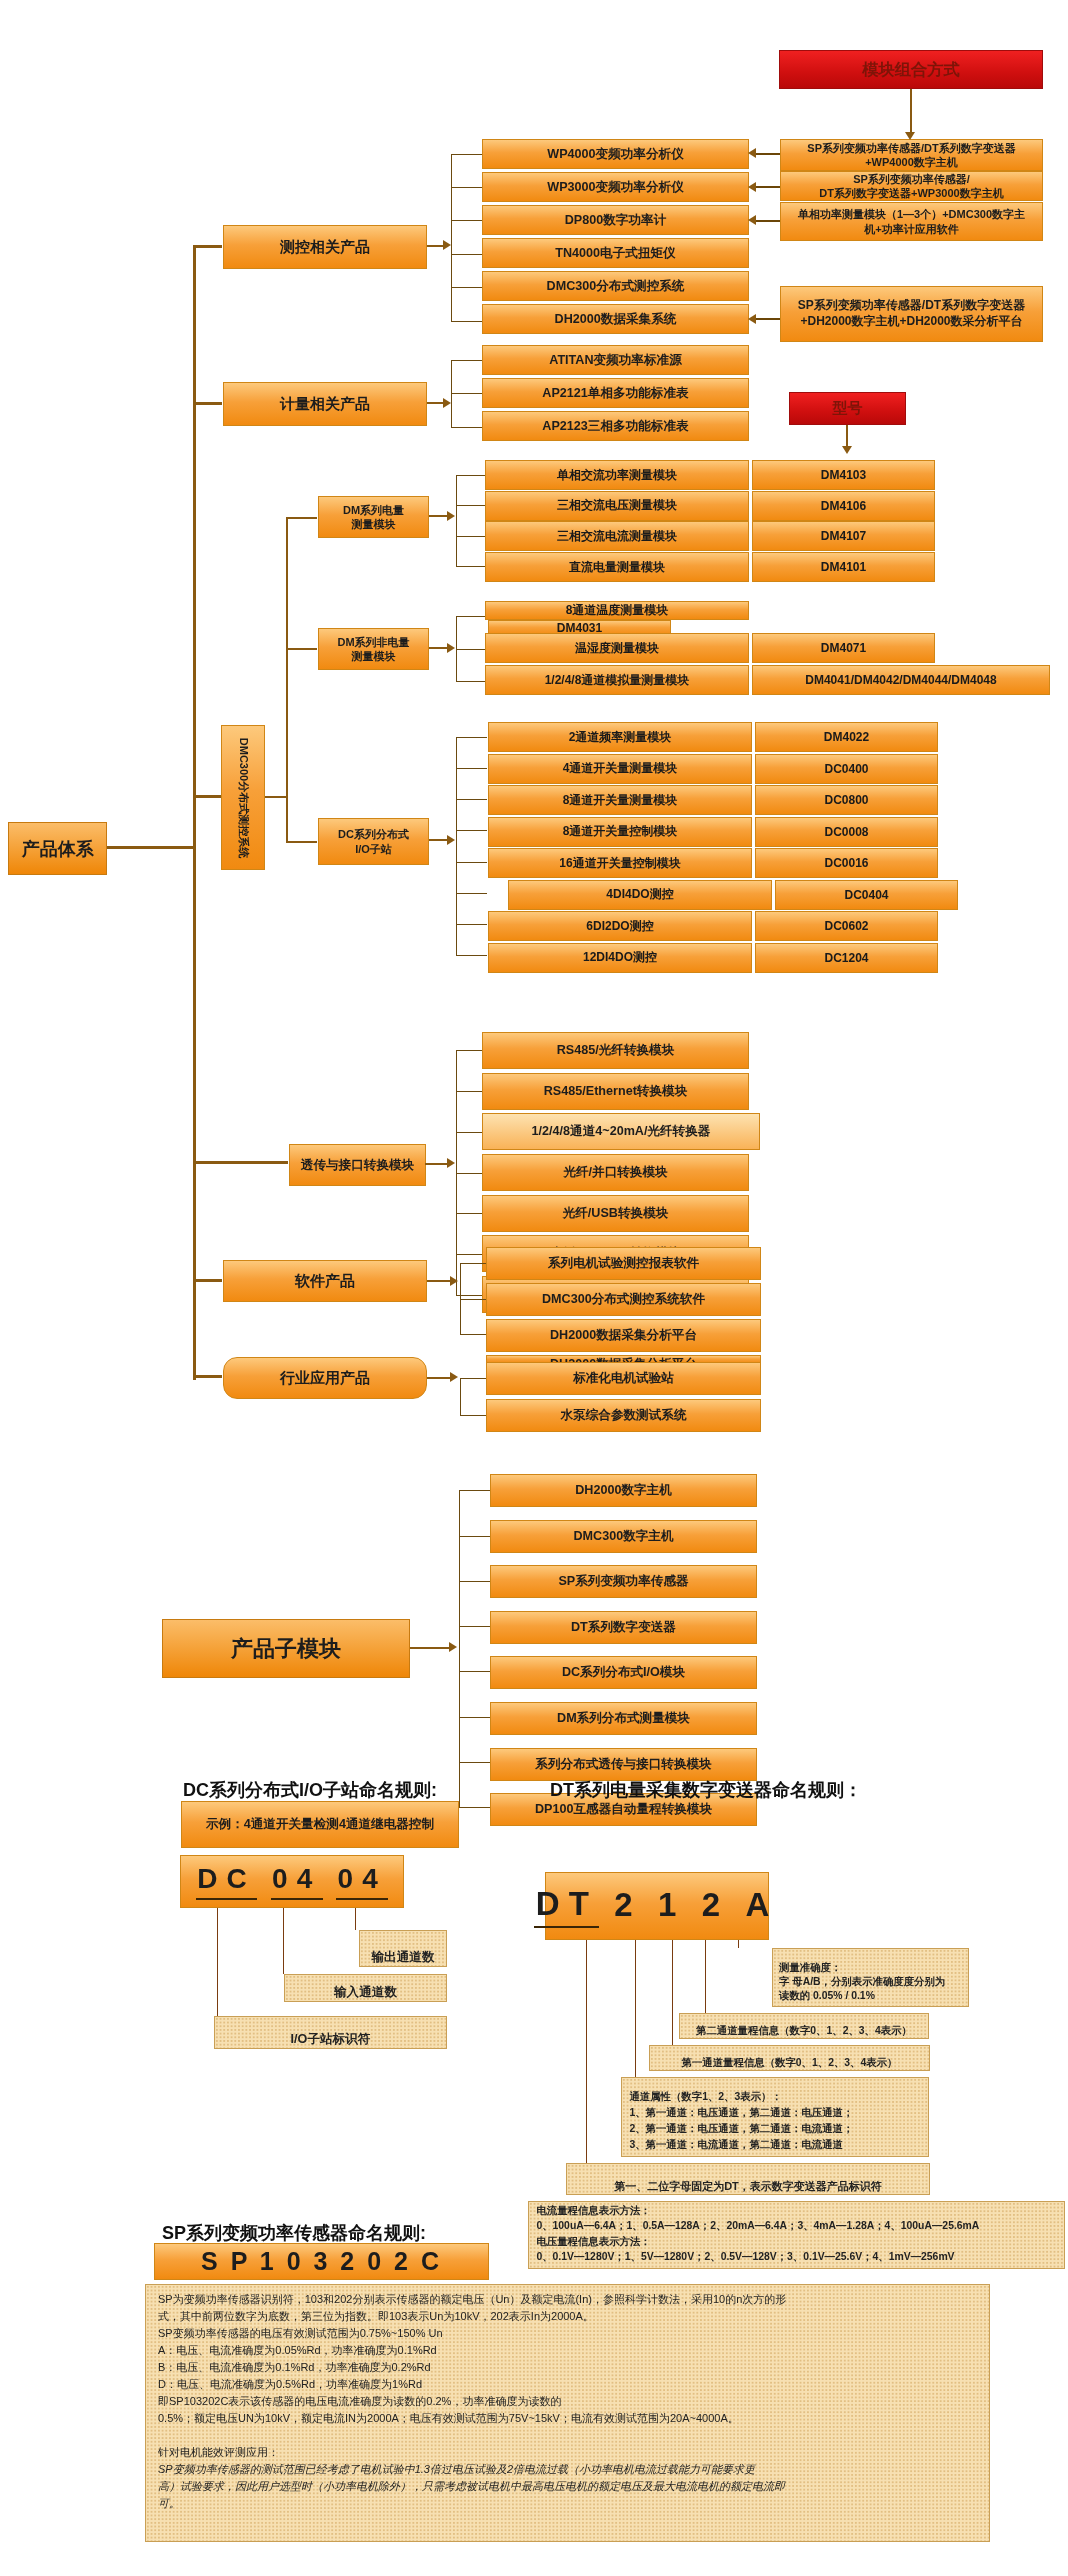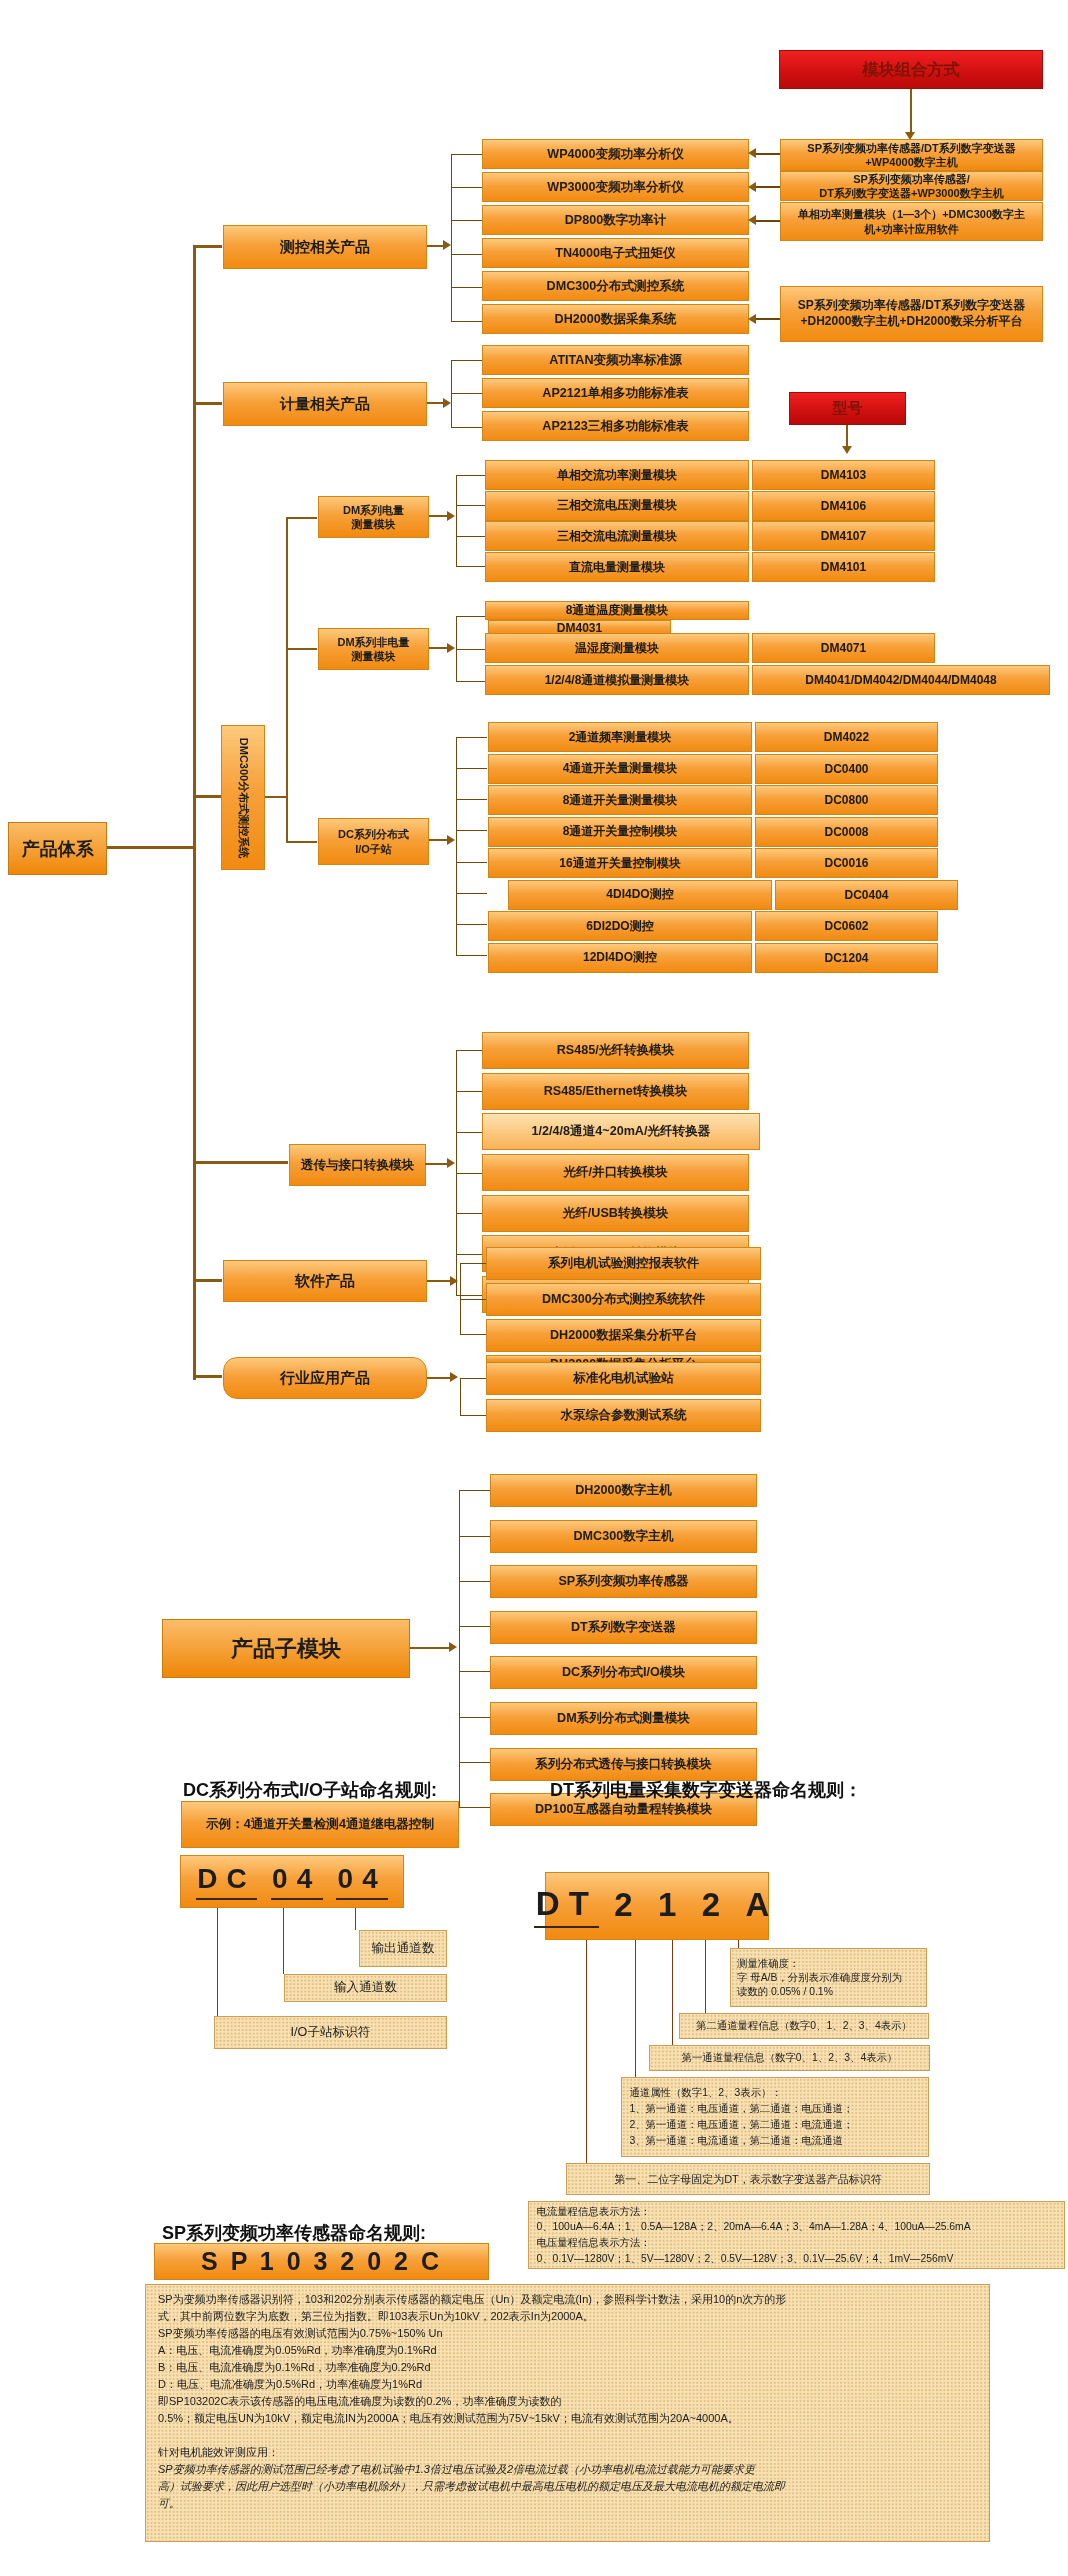--- a/index.html
+++ b/index.html
@@ -8,22 +8,22 @@
   .abs{position:absolute;box-sizing:border-box;}
   
   .obox{background:linear-gradient(180deg,#fdc97c 0%,#f7a039 45%,#f18a10 100%);
     border:0.7px solid #d08616;display:flex;align-items:center;justify-content:center;
     text-align:center;font-weight:700;color:#1d1d1d;}
   .bigbox{background:linear-gradient(180deg,#fbbd69,#ef8607);border:1.5px solid #c77a10;}
   .redbox{background:linear-gradient(180deg,#f02020,#cf0f0f 60%,#b90909);
     border:0.7px solid #a00c0c;color:#7e1408;}
   .callout{background-color:#f7e0b2;
     background-image:radial-gradient(#e2bf83 0.7px,rgba(0,0,0,0) 0.9px);background-size:3.7px 3.7px;
-    border:0.7px solid #c99f55;color:#222;display:flex;align-items:center;justify-content:center;
-    text-align:center;font-weight:400;}
+    border:0.7px solid #c99f55;color:#222;display:flex;align-items:flex-end;justify-content:center;
+    text-align:center;font-weight:700;}
   .pre{white-space:pre-line;}
   
   .rows{position:absolute;display:flex;flex-direction:column;}
   .rowbox{background:linear-gradient(180deg,#fdc97c 0%,#f7a039 45%,#f18a10 100%);
     border:0.7px solid #d08616;display:flex;align-items:center;justify-content:center;
     text-align:center;font-weight:700;font-size:12.6px;color:#1d1d1d;box-sizing:border-box;}
   .rowbox.alt{background:linear-gradient(180deg,#fde2b0,#f9b257);width:278px!important;}
   .rowbox.clip{height:9px!important;overflow:hidden;align-items:flex-start;}
   .trow{display:flex;background:none;border:none;}
   .trow .cell{background:linear-gradient(180deg,#fdc97c 0%,#f7a039 45%,#f18a10 100%);
@@ -243,21 +243,21 @@
     </div>
 
   <div class="sectitle" style="left:550px;top:1778px;">DT系列电量采集数字变送器命名规则：</div>
   <div class="abs obox codebox" style="left:545px;top:1872px;width:224px;height:68px;font-size:33px;">
       <span class="seg u">DT</span>
       <span class="seg">2</span>
       <span class="seg">1</span>
       <span class="seg">2</span>
       <span class="seg">A</span>
     </div>
-  <div class="abs callout pre" style="left:730px;top:1948px;width:197px;height:59px;font-size:10.4px;justify-content:flex-start;text-align:left;padding:3px 6px;">测量准确度：
+  <div class="abs callout pre" style="left:772px;top:1948px;width:197px;height:59px;font-size:10.4px;justify-content:flex-start;text-align:left;padding:3px 6px;">测量准确度：
 字 母A/B，分别表示准确度度分别为
 读数的 0.05% / 0.1%</div>
   <div class="abs callout" style="left:679px;top:2013px;width:250px;height:26px;font-size:10.4px;">
       <span>第二通道量程信息（数字0、1、2、3、4表示）</span>
     </div>
   <div class="abs callout" style="left:649px;top:2045px;width:281px;height:26px;font-size:10.4px;">
       <span>第一通道量程信息（数字0、1、2、3、4表示）</span>
     </div>
   <div class="abs callout pre" style="left:621px;top:2077px;width:308px;height:80px;font-size:10.4px;justify-content:flex-start;text-align:left;padding:3px 7.4px;line-height:1.55;">通道属性（数字1、2、3表示）：
 1、第一通道：电压通道，第二通道：电压通道；

